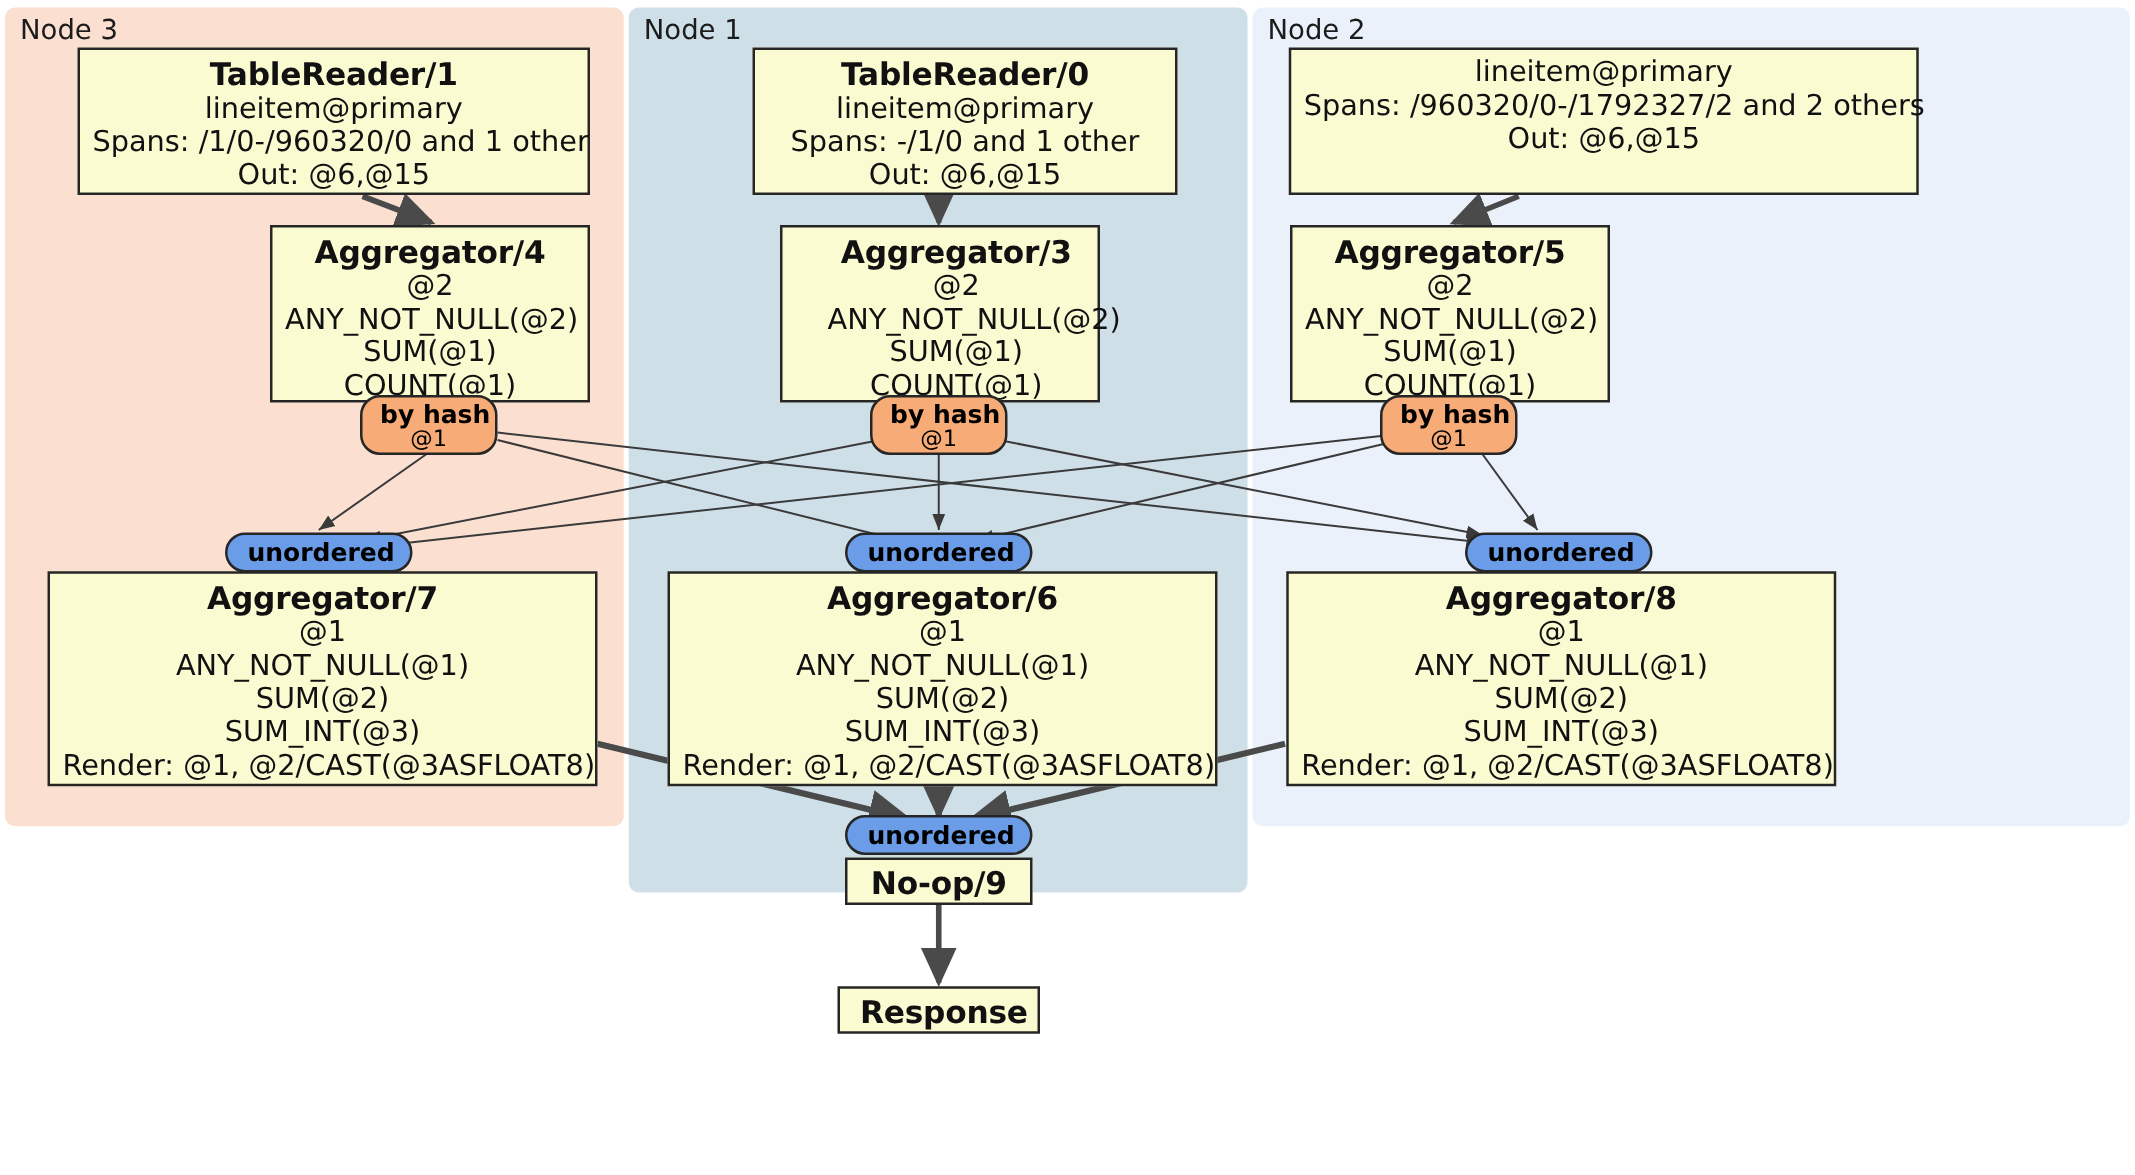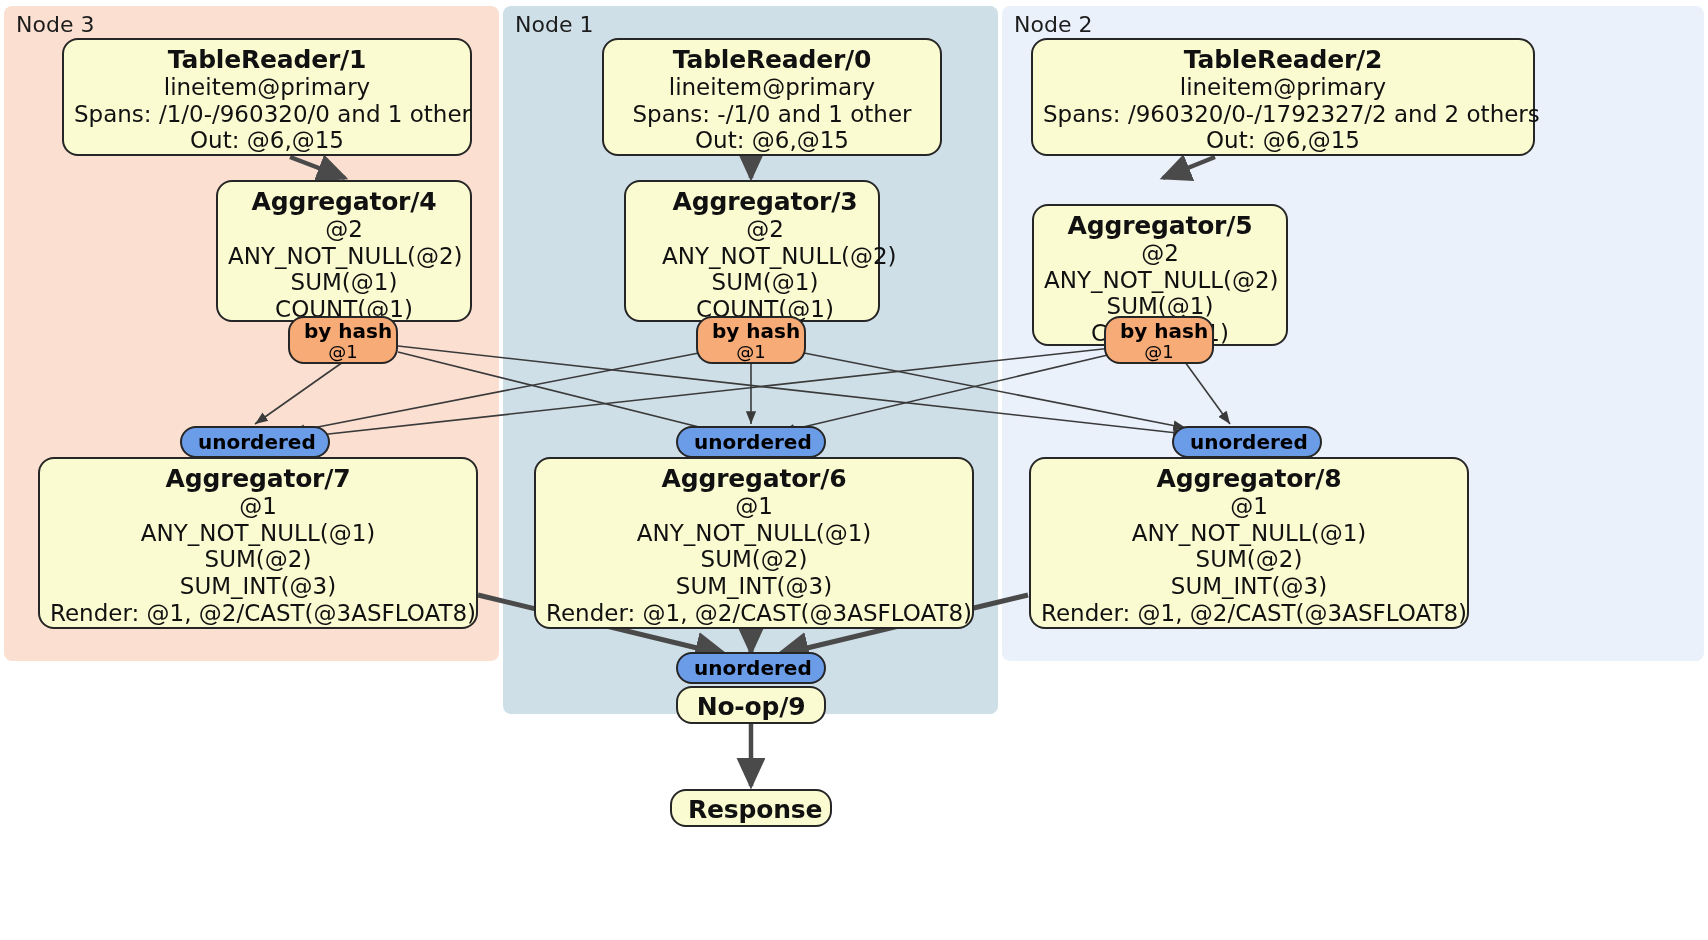--- a/index.html
+++ b/index.html
@@ -36,21 +36,21 @@
     left: 0; top: 0;
     width: 1708px; height: 940px;
     pointer-events: none;
   }
 
   
   .proc {
     position: absolute;
     background: #fbfbd2;
     border: 2.2px solid #262626;
-    border-radius: 16px;
+    border-radius: 0;
     text-align: center;
     padding: 5px 10px 6px 10px;
     line-height: 1.16;
     color: #111111;
   }
   .proc .title {
     font-weight: bold;
     font-size: 25px;
     letter-spacing: -0.2px;
     white-space: nowrap;
@@ -154,21 +154,20 @@
   </div>
 
   <div class="proc" style="left:602px; top:38px; width:340px; height:118px;">
     <div class="title">TableReader/0</div>
     <div class="line">lineitem@primary</div>
     <div class="line">Spans: -/1/0 and 1 other</div>
     <div class="line">Out: @6,@15</div>
   </div>
 
   <div class="proc" style="left:1031px; top:38px; width:504px; height:118px;">
-    <div class="title">TableReader/2</div>
     <div class="line">lineitem@primary</div>
     <div class="line">Spans: /960320/0-/1792327/2 and 2 others</div>
     <div class="line">Out: @6,@15</div>
   </div>
 
   <div class="proc" style="left:216px; top:180px; width:256px; height:142px;">
     <div class="title">Aggregator/4</div>
     <div class="line">@2</div>
     <div class="line">ANY_NOT_NULL(@2)</div>
     <div class="line">SUM(@1)</div>
@@ -176,21 +175,21 @@
   </div>
 
   <div class="proc" style="left:624px; top:180px; width:256px; height:142px;padding-left:36px;">
     <div class="title">Aggregator/3</div>
     <div class="line">@2</div>
     <div class="line">ANY_NOT_NULL(@2)</div>
     <div class="line">SUM(@1)</div>
     <div class="line">COUNT(@1)</div>
   </div>
 
-  <div class="proc" style="left:1032px; top:180px; width:256px; height:142px;margin-top:24px;">
+  <div class="proc" style="left:1032px; top:180px; width:256px; height:142px;">
     <div class="title">Aggregator/5</div>
     <div class="line">@2</div>
     <div class="line">ANY_NOT_NULL(@2)</div>
     <div class="line">SUM(@1)</div>
     <div class="line">COUNT(@1)</div>
   </div>
 
   <div class="proc" style="left:38px; top:457px; width:440px; height:172px;">
     <div class="title">Aggregator/7</div>
     <div class="line">@1</div>

